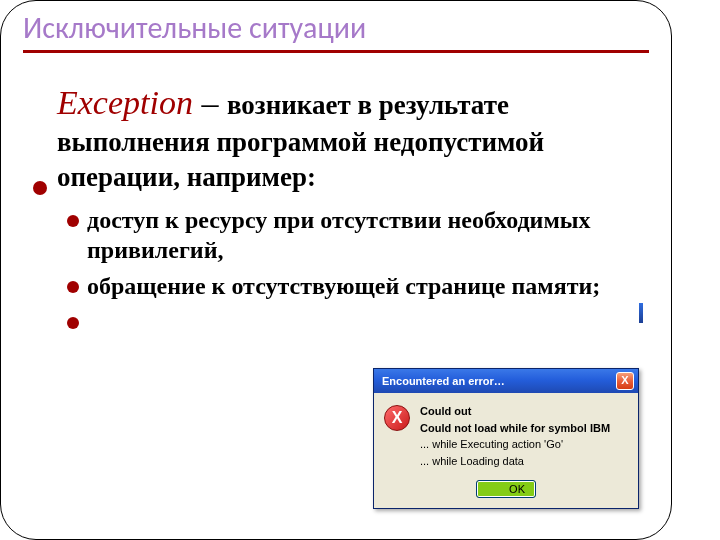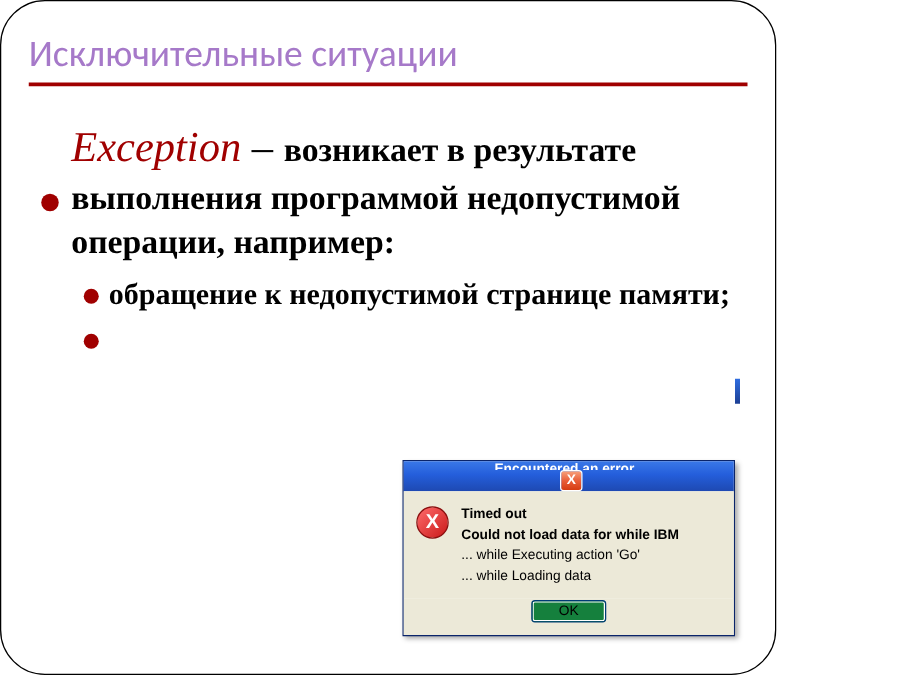--- a/index.html
+++ b/index.html
@@ -4,25 +4,25 @@
 <style>
   * { box-sizing: border-box; margin: 0; padding: 0; }
   body {
     width: 720px;
     height: 540px;
     background: #fff;
     font-family: Georgia, 'Times New Roman', serif;
     position: relative;
   }
   .slide {
-    width: 621px;
+    width: 672px;
     height: 540px;
     border: 1px solid #000;
     border-radius: 36px;
-    padding: 24px 22px 20px 22px;
+    padding: 8px 22px 20px 22px;
     position: relative;
     background: #fff;
   }
   .title-block {
     margin-bottom: 8px;
   }
   .title {
     font-family: Calibri, Arial, sans-serif;
     font-size: 30px;
     color: #a679c9;
@@ -32,21 +32,21 @@
   .title-rule {
     height: 3px;
     background: #a00000;
     width: 100%;
   }
   .content {
     padding: 20px 6px 0 10px;
   }
   .main-item {
     display: flex;
-    align-items: center;
+    align-items: flex-end;
     margin-bottom: 10px;
   }
   .bullet-main {
     width: 14px; height: 14px;
     border-radius: 50%;
     background: #a00000;
     flex: 0 0 auto;
     margin-top: 16px;
     margin-right: 10px;
   }
@@ -98,21 +98,20 @@
     box-shadow: 2px 2px 4px rgba(0,0,0,0.35);
     border: 1px solid #0a246a;
   }
   .titlebar {
     height: 24px;
     background: linear-gradient(to bottom, #3a78e8 0%, #245edb 45%, #1e49b2 100%);
     display: flex;
     align-items: center;
     justify-content: space-between;
     padding: 0 4px 0 8px;
-    flex-direction: column;
   }
   .titlebar-text {
     color: #fff;
     font-size: 11px;
     font-weight: bold;
     white-space: nowrap;
     overflow: hidden;
   }
   .titlebar-close {
     width: 18px; height: 18px;
@@ -154,26 +153,26 @@
   .msg-lines .bold { font-weight: bold; }
   .dialog-buttons {
     background: #ece9d8;
     text-align: center;
     padding: 0 0 10px 0;
   }
   .ok-btn {
     display: inline-block;
     min-width: 60px;
     padding: 2px 10px;
-    background: #15803d;
+    background: #84cc16;
     border: 1px solid #003c74;
     border-radius: 3px;
     font-size: 11px;
     font-family: Tahoma, Arial, sans-serif;
-    text-align: center;
+    text-align: right;
     box-shadow: inset 0 0 0 1px #fff;
   }
   .thin-edge {
     position: absolute;
     right: 28px;
     top: 302px;
     width: 4px;
     height: 20px;
     background: linear-gradient(to bottom,#2f6de0,#1c3f94);
   }
@@ -192,40 +191,44 @@
     <div class="main-item">
       <div class="bullet-main"></div>
       <div class="main-text">
         <span class="term">Exception</span><span class="dash"> – </span><span>возникает в результате выполнения программой недопустимой операции, например:</span>
       </div>
     </div>
 
     <div class="sub-list">
       <div class="sub-item">
         <div class="bullet-sub"></div>
-        <div class="sub-text">обращение к недопустимой странице памяти;</div>
+        <div class="sub-text">доступ к ресурсу при отсутствии необходимых привилегий,</div>
+      </div>
+      <div class="sub-item">
+        <div class="bullet-sub"></div>
+        <div class="sub-text">обращение к отсутствующей странице памяти;</div>
       </div>
       <div class="sub-item">
         <div class="bullet-sub"></div>
       </div>
     </div>
   </div>
 
   <div class="thin-edge"></div>
 
   <div class="dialog">
     <div class="titlebar">
       <span class="titlebar-text">Encountered an error…</span>
       <span class="titlebar-close">X</span>
     </div>
     <div class="dialog-body">
       <div class="err-icon">X</div>
       <div class="msg-lines">
-        <div class="bold">Timed out</div>
-        <div class="bold">Could not load data for while IBM</div>
+        <div class="bold">Could out</div>
+        <div class="bold">Could not load while for symbol IBM</div>
         <div>... while Executing action 'Go'</div>
         <div>... while Loading data</div>
       </div>
     </div>
     <div class="dialog-buttons">
       <span class="ok-btn">OK</span>
     </div>
   </div>
 
 </div>

